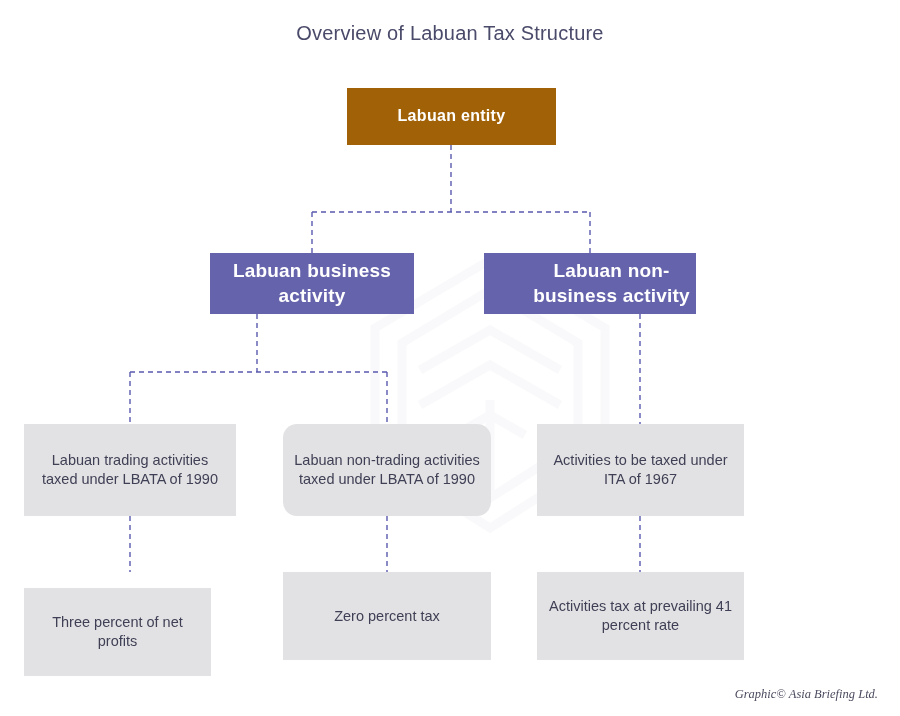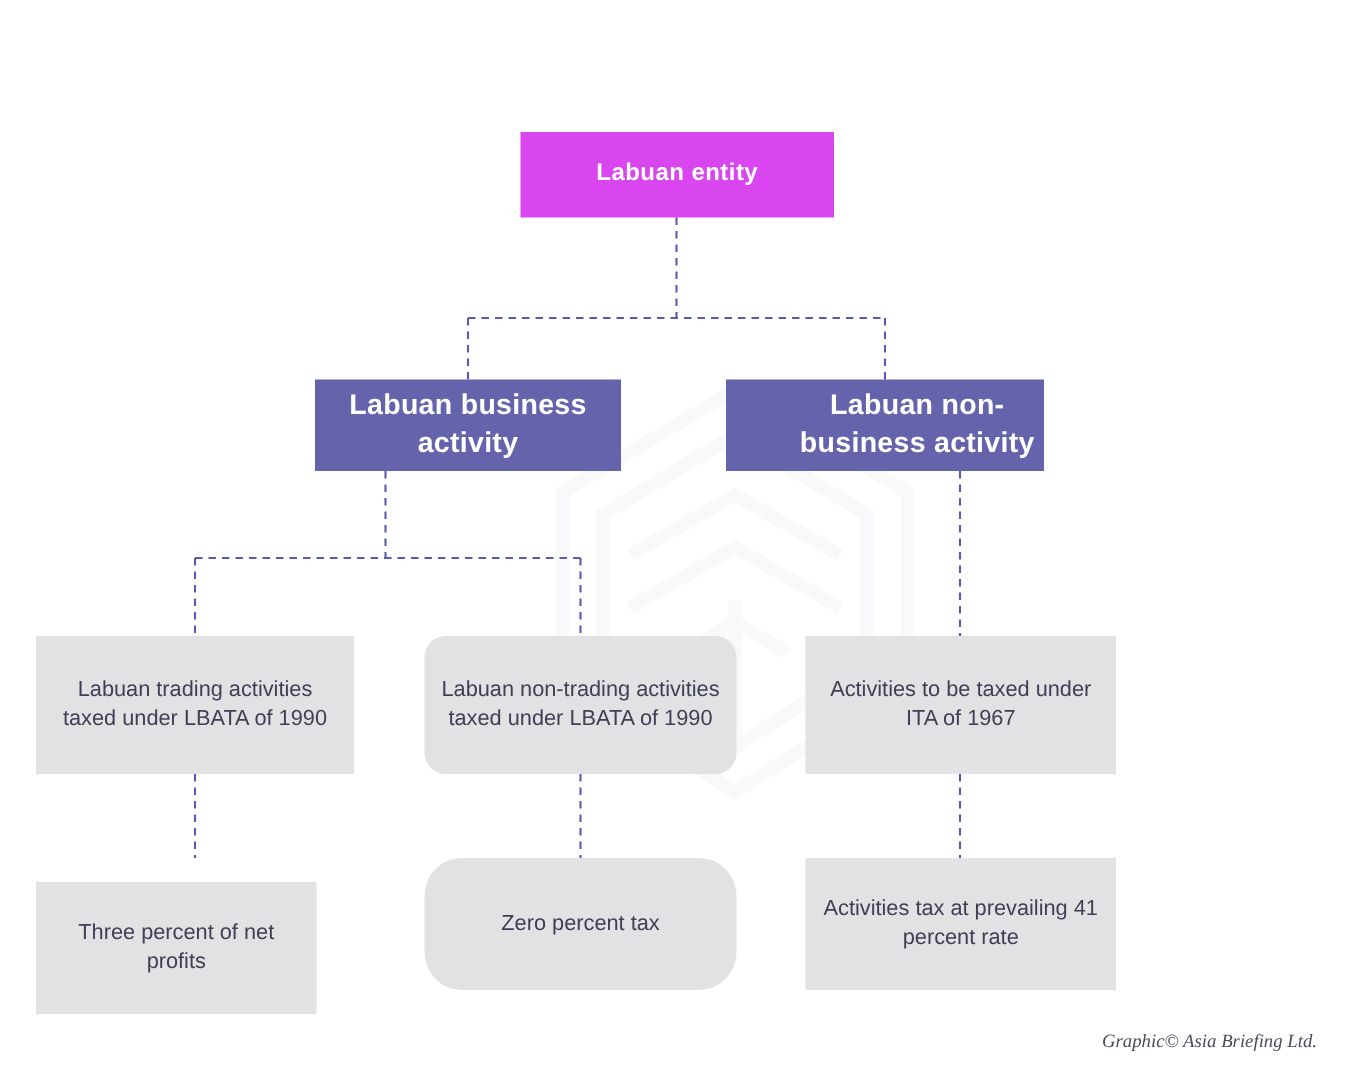--- a/index.html
+++ b/index.html
@@ -46,21 +46,21 @@
     position: absolute;
     box-sizing: border-box;
     display: flex;
     align-items: center;
     justify-content: center;
     text-align: center;
     line-height: 1.28;
   }
 
   .lvl1 {
-    background: #d946ef;
+    background: #a16207;
     color: #ffffff;
     font-size: 16px;
     font-weight: bold;
     letter-spacing: 0.3px;
   }
 
   .lvl2 {
     background: #6563ab;
     color: #ffffff;
     font-size: 19px;
@@ -103,20 +103,21 @@
     <g fill="none" stroke="#ededf2" stroke-width="9">
       <path d="M130 10 L245 78 L245 205 L130 278 L15 205 L15 78 Z"></path>
       <path d="M130 40 L218 93 L218 192 L130 248 L42 192 L42 93 Z"></path>
       <path d="M60 120 L130 80 L200 120"></path>
       <path d="M60 155 L130 115 L200 155"></path>
       <path d="M130 150 L130 245"></path>
       <path d="M95 185 L130 165 L165 185"></path>
     </g>
   </svg>
 
+  <div class="title">Overview of Labuan Tax Structure</div>
 
   <svg class="connectors">
     <g stroke="#5a5ab0" stroke-width="1.4" stroke-dasharray="5,4" fill="none">
 
       <path d="M451 145 L451 212"></path>
 
       <path d="M312 212 L590 212"></path>
       <path d="M312 212 L312 253"></path>
       <path d="M590 212 L590 253"></path>
 
@@ -154,21 +155,21 @@
   </div>
 
   <div class="node lvl3" style="left:537px; top:424px; width:207px; height:92px;">
     <span>Activities to be taxed under ITA of 1967</span>
   </div>
 
   <div class="node lvl4" style="left:24px; top:588px; width:187px; height:88px;">
     <span>Three percent of net profits</span>
   </div>
 
-  <div class="node lvl4" style="left:283px; top:572px; width:208px; height:88px;border-radius:25px;">
+  <div class="node lvl4" style="left:283px; top:572px; width:208px; height:88px;">
     <span>Zero percent tax</span>
   </div>
 
   <div class="node lvl4" style="left:537px; top:572px; width:207px; height:88px;">
     <span>Activities tax at prevailing 41 percent rate</span>
   </div>
 
   <div class="credit">Graphic© Asia Briefing Ltd.</div>
 
 </div>

